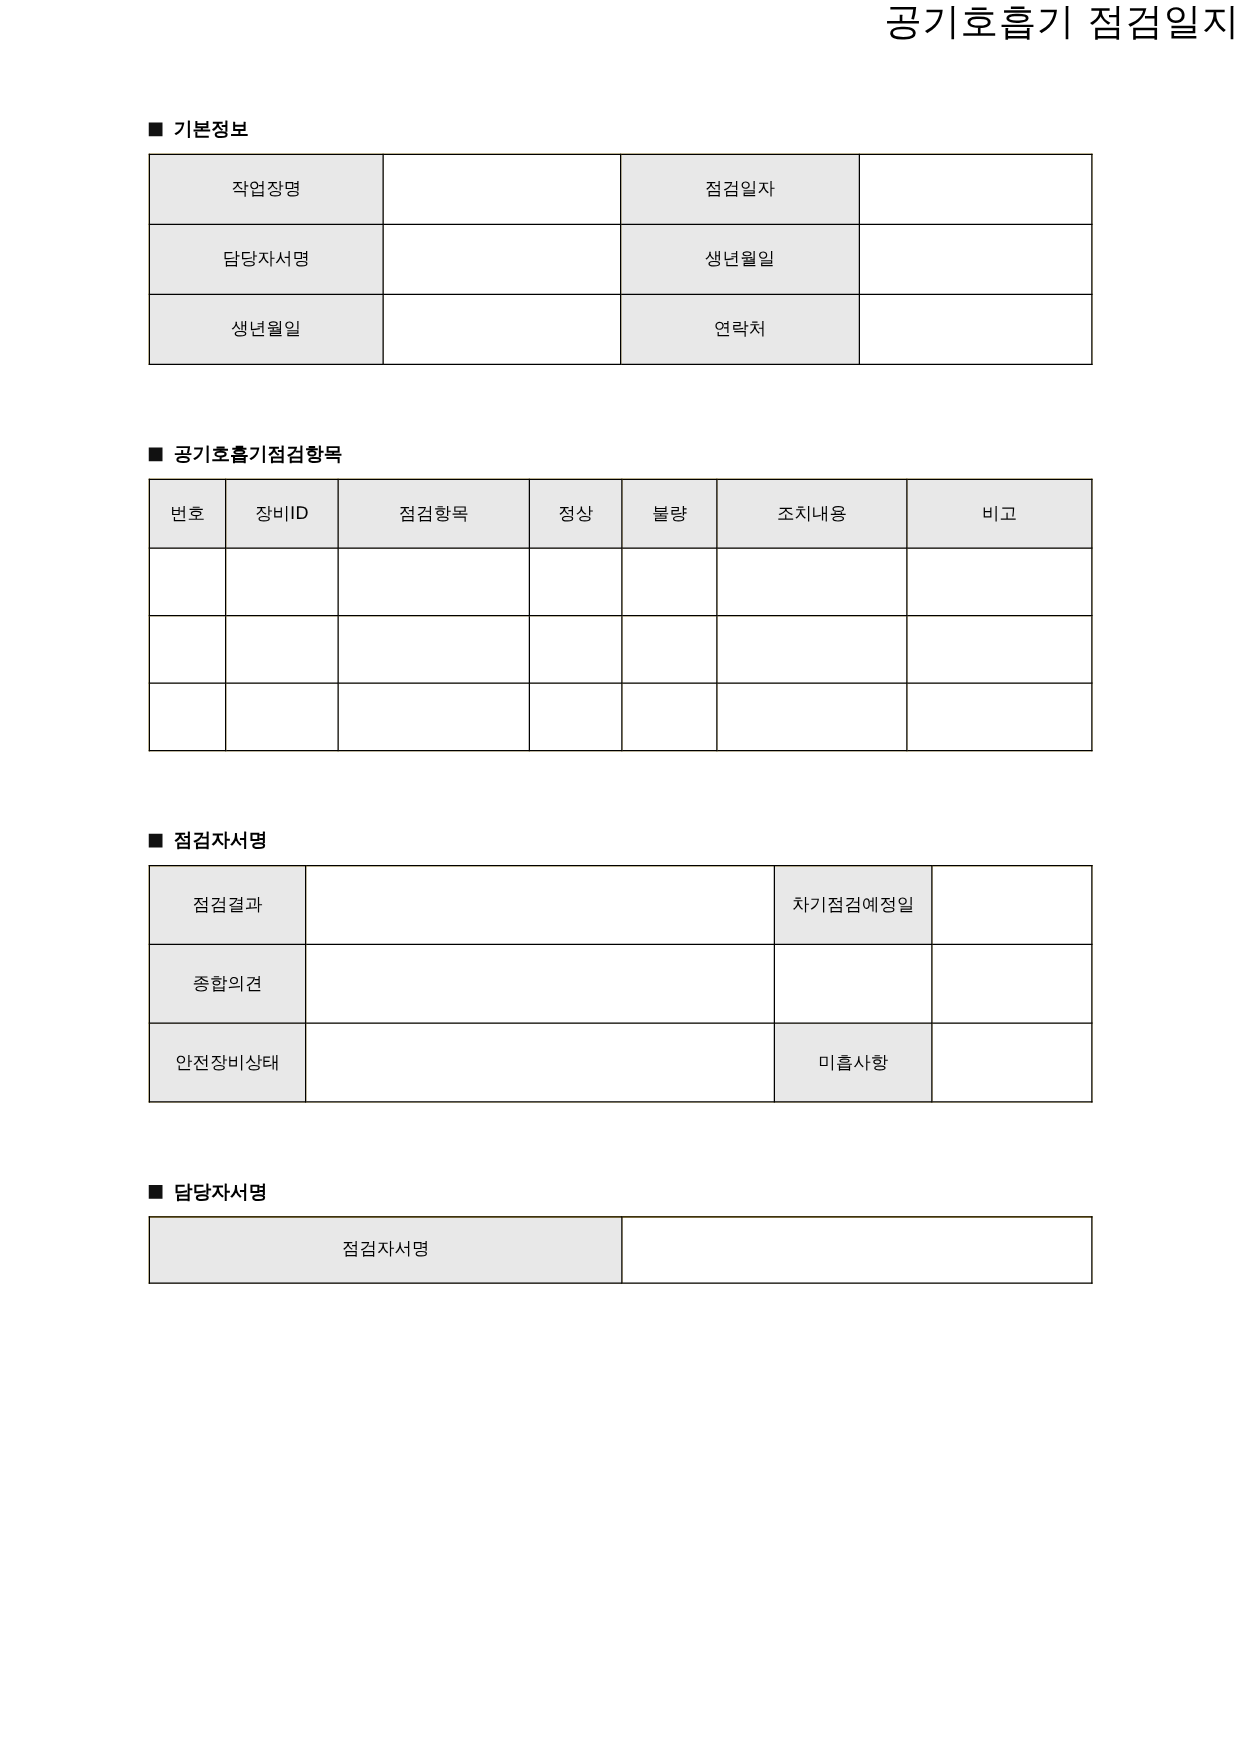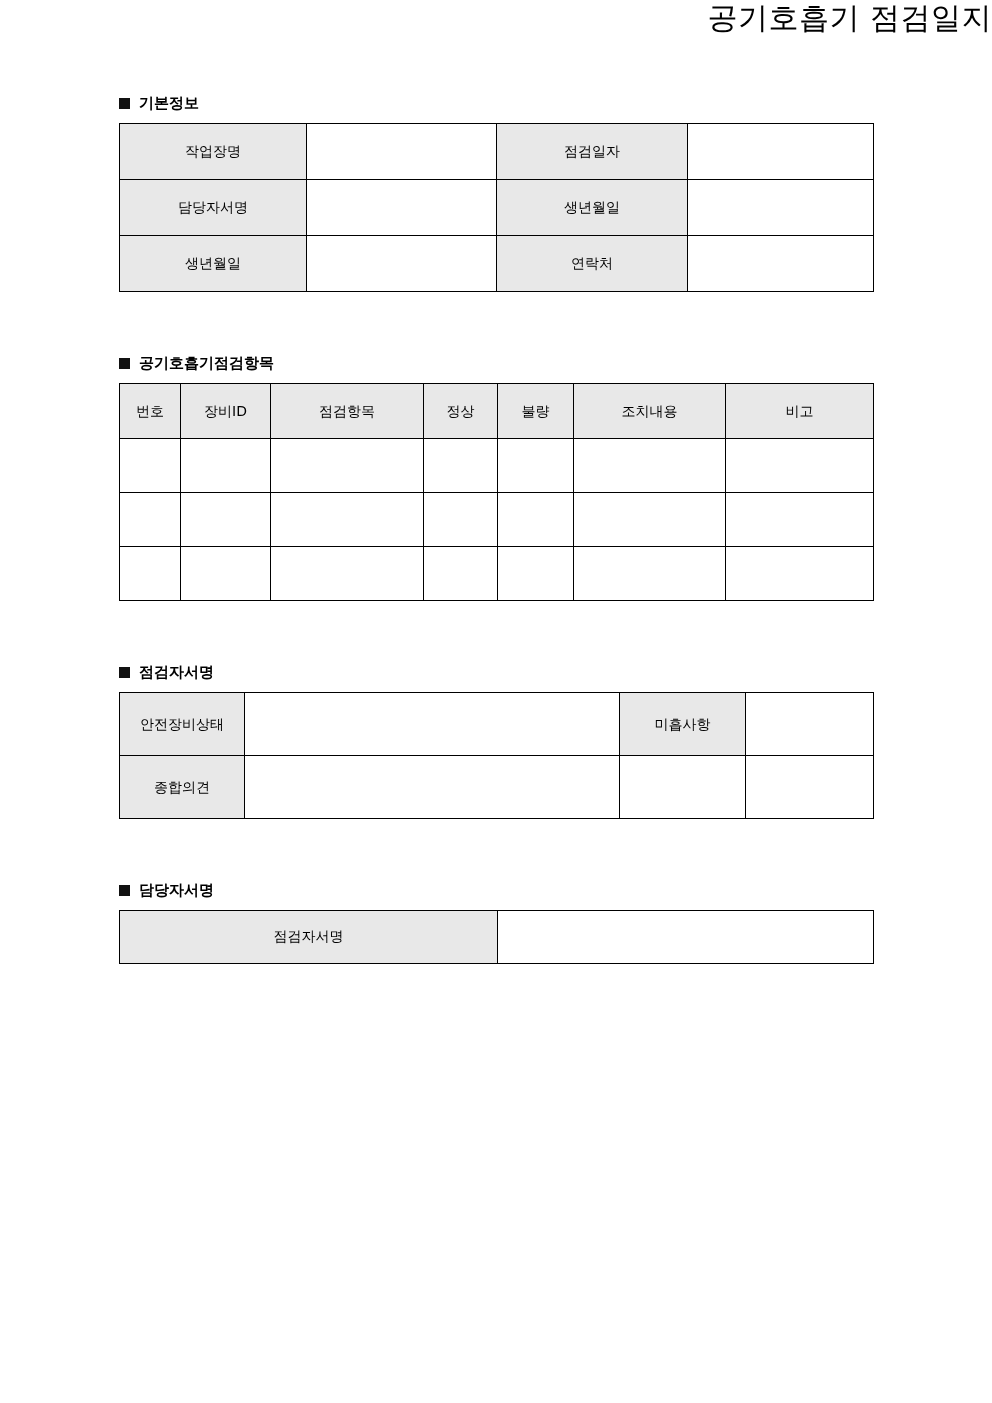--- a/index.html
+++ b/index.html
@@ -224,29 +224,35 @@
 
     <table class="grid" id="tbl-safety">
       <colgroup>
         <col class="c-s1">
           <col class="c-s2">
           <col class="c-s3">
           <col class="c-s4">
       </colgroup>
       <tbody>
         <tr>
+          <td class="lbl">점검결과</td>
+          <td class="val"></td>
+          <td class="lbl">차기점검예정일</td>
+          <td class="val"></td>
+        </tr>
+        <tr>
+          <td class="lbl">종합의견</td>
+          <td class="val"></td>
+          <td class="val"></td>
+          <td class="val"></td>
+        </tr>
+        <tr>
           <td class="lbl">안전장비상태</td>
           <td class="val"></td>
           <td class="lbl">미흡사항</td>
-          <td class="val"></td>
-        </tr>
-        <tr>
-          <td class="lbl">종합의견</td>
-          <td class="val"></td>
-          <td class="val"></td>
           <td class="val"></td>
         </tr>
       </tbody>
     </table>
   </div>
 
   <div class="gap-s3"></div>
 
   <div class="section">
     <div class="section-header">

